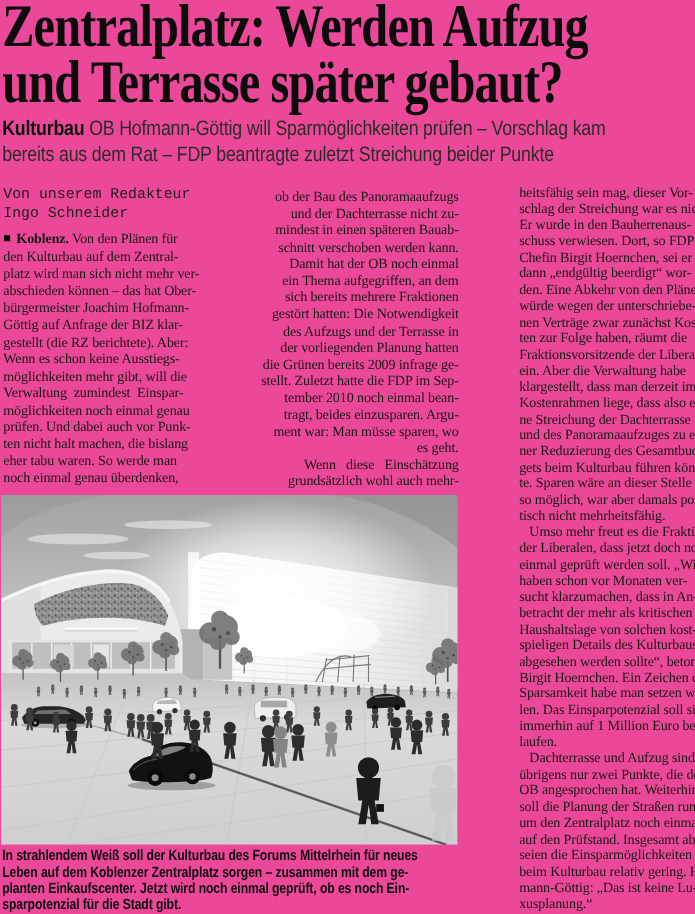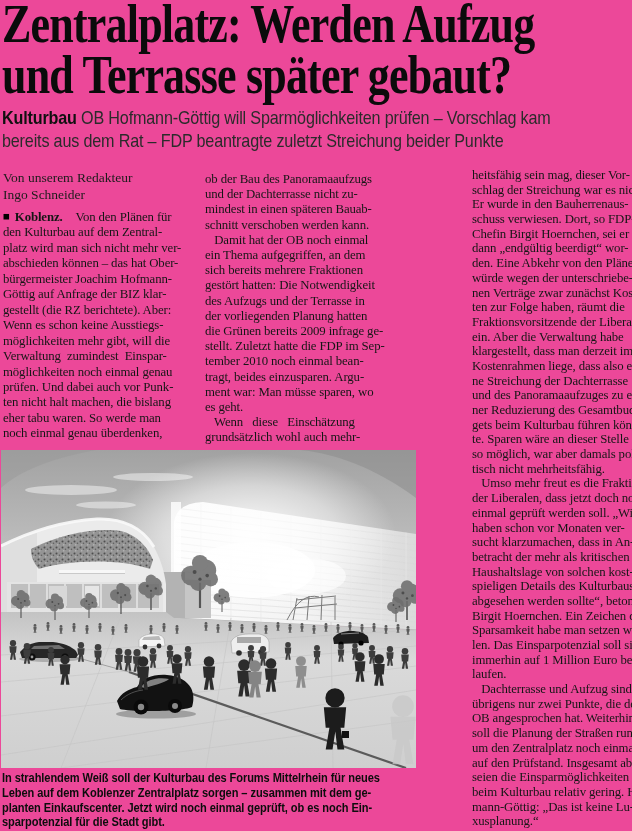--- a/index.html
+++ b/index.html
@@ -5,28 +5,28 @@
   html,body{margin:0;padding:0;background:#fff;}
   .page{position:relative;width:632px;height:831px;background:#ec4899;overflow:hidden;color:#111;}
   .abs{position:absolute;}
   .headline{left:2px;top:-2px;width:800px;margin:0;transform:scaleX(.8);transform-origin:0 0;
     font-family:"Liberation Serif",serif;font-weight:700;font-size:55px;line-height:51px;
     letter-spacing:-1px;white-space:pre;color:#0b0b0b;}
   .subhead{left:2px;top:106px;width:744px;margin:0;transform:scaleX(.85);transform-origin:0 0;
     font-family:"Liberation Sans",sans-serif;font-size:19px;line-height:23px;letter-spacing:-.2px;
     color:#2b2b2b;white-space:pre;}
   .subhead strong{font-weight:700;color:#101010;}
-  .byline{left:3px;top:169px;font-family:Liberation Serif, serif;font-size:13.5px;line-height:17px;
+  .byline{left:3px;top:169px;font-family:Liberation Mono, monospace;font-size:13.5px;line-height:17px;
     color:#1c1c1c;white-space:pre;}
   .bodycol{font-family:"Liberation Serif",serif;font-size:12.8px;color:#161616;letter-spacing:-.12px;white-space:pre;}
   .col1{left:3px;top:210px;width:200px;line-height:15.45px;}
-  .col2{left:205px;top:172px;width:202px;line-height:15.2px;}
+  .col2{left:215px;top:172px;width:202px;line-height:15.2px;text-align:right;}
   .col3{left:428px;top:168px;width:204px;line-height:14.68px;margin-left:44px;}
   .lead-bullet{font-family:"Liberation Sans",sans-serif;font-size:11.5px;margin-right:5px;position:relative;top:-1px;color:#000;}
-  .lead-loc{font-weight:700;margin-right:10px;}
+  .lead-loc{font-weight:700;margin-right:0;}
   .photo{left:1px;top:450px;width:415px;height:318px;margin:0;padding:0;}
   .photo svg{display:block;}
   .caption{left:2px;top:771px;width:508px;margin:0;transform:scaleX(.82);transform-origin:0 0;
     font-family:"Liberation Sans",sans-serif;font-weight:700;font-size:13.5px;line-height:14.8px;
     letter-spacing:-.1px;color:#0d0d0d;white-space:pre;}
 </style>
 </head>
 <body>
 
 <div class="page">

